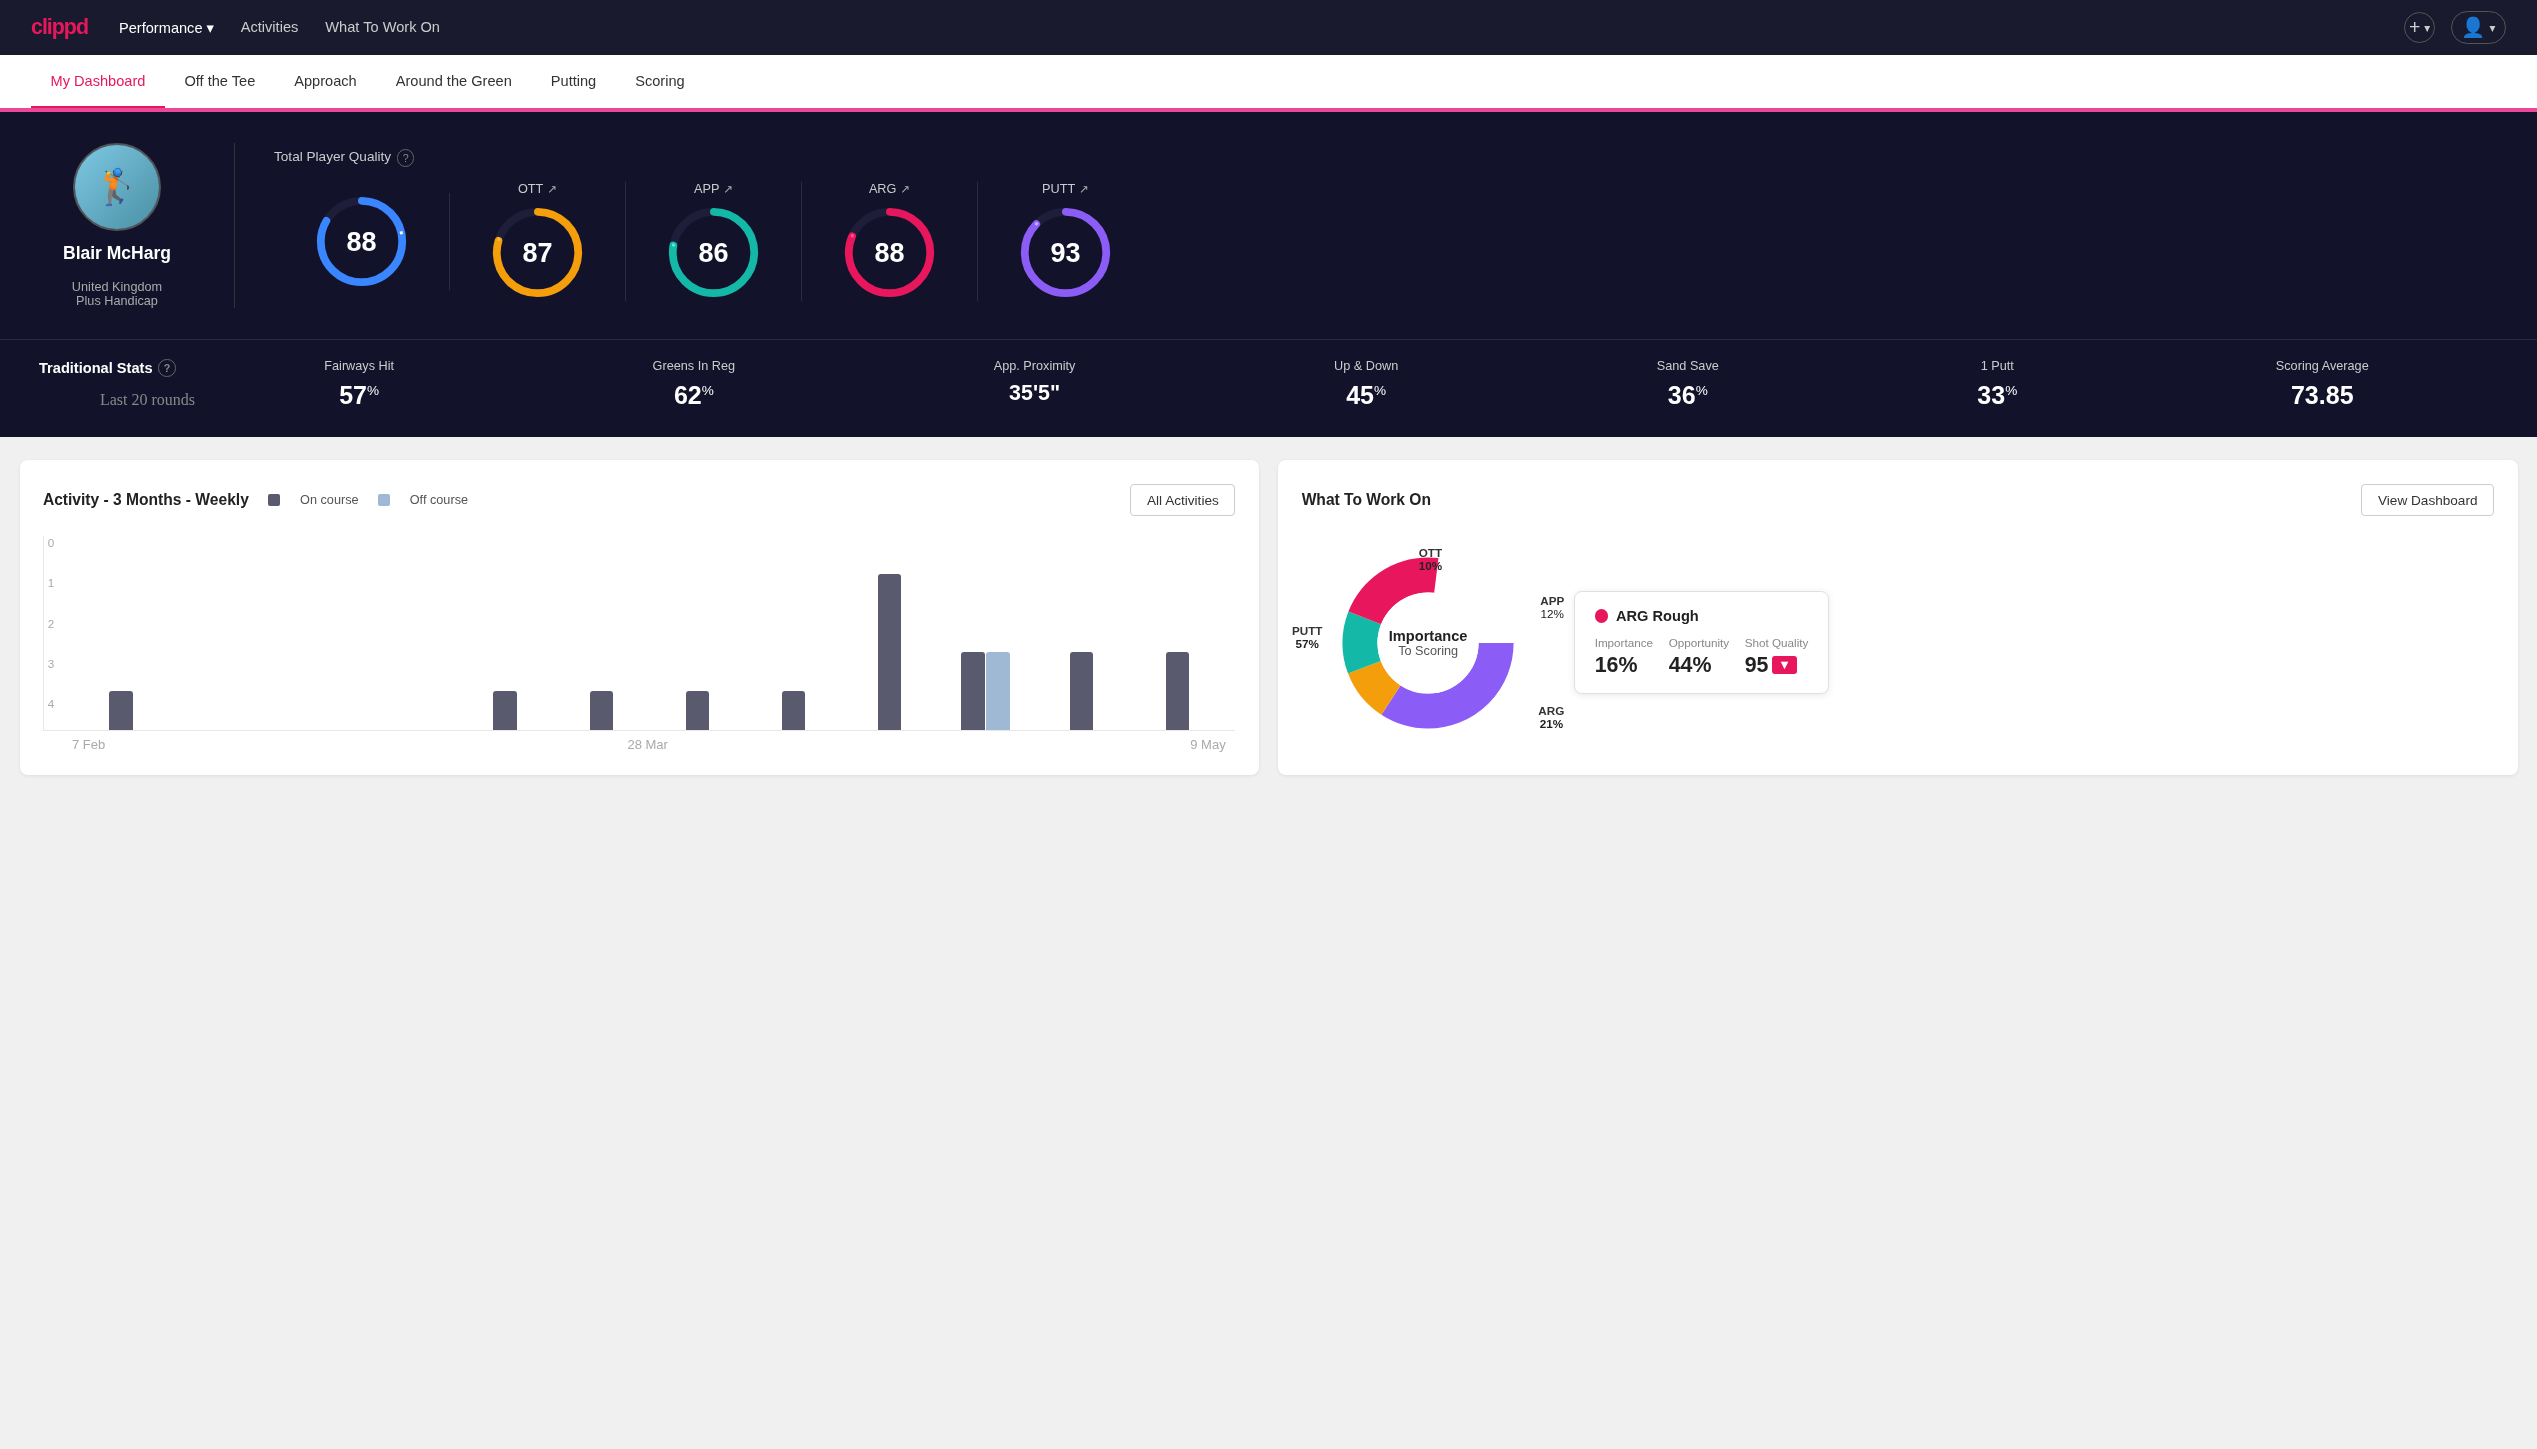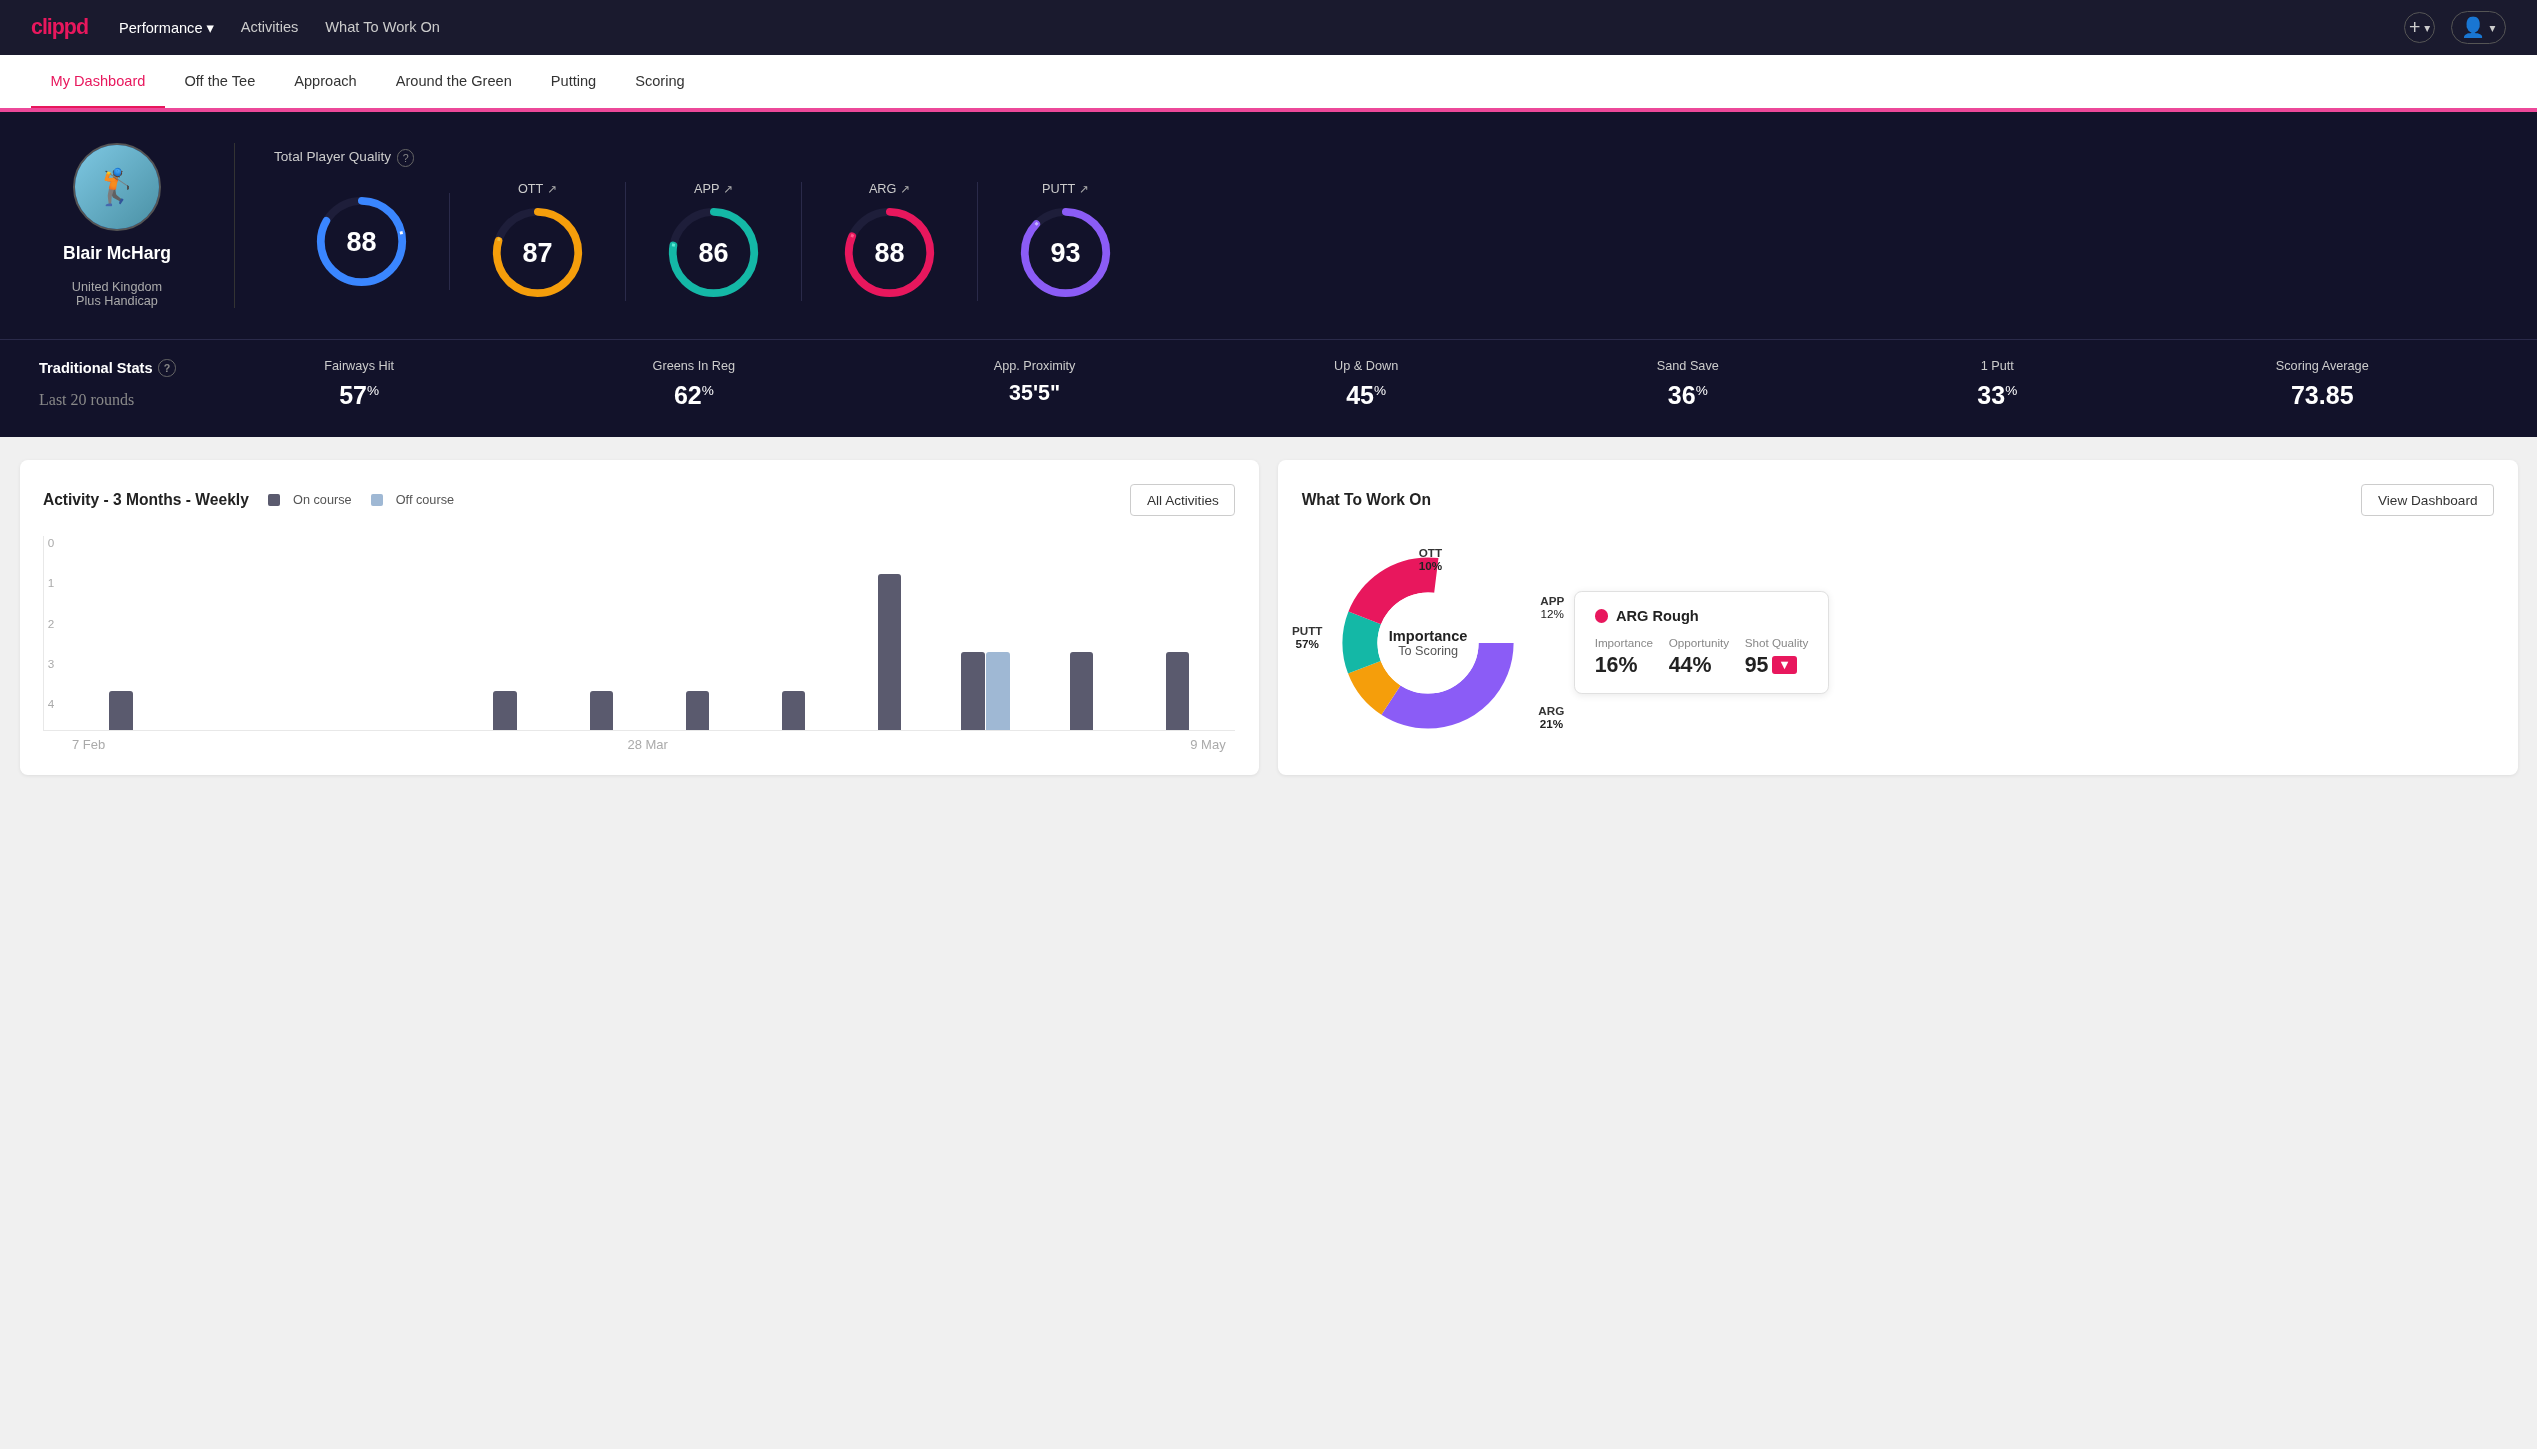--- a/index.html
+++ b/index.html
@@ -85,20 +85,21 @@
     .gauge-number { position: absolute; top: 50%; left: 50%; transform: translate(-50%, -50%); font-size: 27px; font-weight: 700; color: #fff; }
 
     
     .stats-bar {
       background: #12122a;
       padding: 19.5px 39px 27px;
       border-top: 1px solid #2a2a4a;
       display: flex;
       align-items: flex-start;
       gap: 0;
+      text-align: right;
     }
     .traditional-label { min-width: 156px; }
     .trad-title { font-size: 14.6px; font-weight: 600; color: #fff; display: flex; align-items: center; gap: 5.8px; }
     .trad-sub { font-size: 16px; color: #888; margin-top: 14px; font-family: Liberation Serif, serif; }
     .stat-items { display: flex; flex: 1; gap: 0; justify-content: space-around; }
     .stat-item { display: flex; flex-direction: column; align-items: center; }
     .stat-label { font-size: 12.7px; color: #ccc; margin-bottom: 7.8px; }
     .stat-value { font-size: 25px; font-weight: 700; color: #fff; }
     .stat-value sup { font-size: 13.6px; font-weight: 400; }
 
@@ -117,21 +118,21 @@
     }
     .panel-left { flex: 1; }
     .panel-right { flex: 1; }
     .panel-header { display: flex; align-items: center; justify-content: space-between; margin-bottom: 19.5px; }
     .panel-title { font-size: 15.6px; font-weight: 600; color: #222; }
     .panel-btn {
       border: 1.5px solid #ccc; border-radius: 3.9px; padding: 7.8px 15.6px;
       font-size: 13.6px; color: #333; background: #fff; cursor: pointer;
     }
     .legend { display: flex; gap: 19.5px; align-items: center; }
-    .legend-item { display: flex; align-items: center; gap: 13px; font-size: 12.7px; color: #555; }
+    .legend-item { display: flex; align-items: center; gap: 20px; font-size: 12.7px; color: #555; }
     .legend-dot { width: 11.7px; height: 11.7px; border-radius: 1.9px; }
 
     
     .bar-chart-area {
       position: relative;
       height: 195px;
       display: flex;
       align-items: flex-end;
       gap: 0;
       border-left: 1px solid #e8e8e8;

